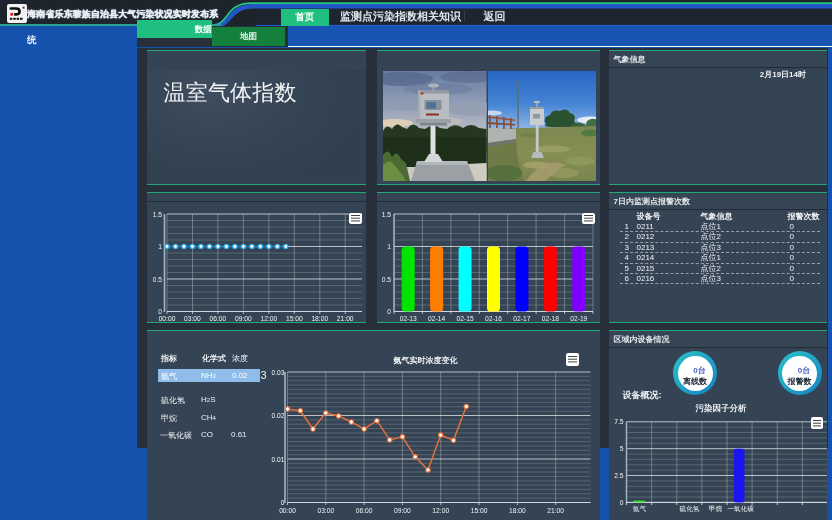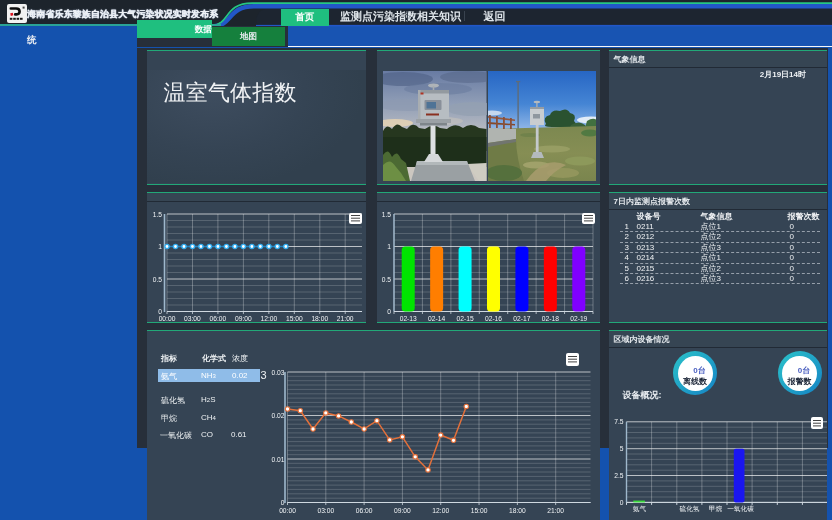--- a/index.html
+++ b/index.html
@@ -473,36 +473,38 @@
         <circle cx="109.9" cy="59.7" r="2.2" fill="#fff" stroke="#e4703a" stroke-width="1.1"></circle>
         <circle cx="122.7" cy="78.9" r="2.2" fill="#fff" stroke="#e4703a" stroke-width="1.1"></circle>
         <circle cx="135.4" cy="75.8" r="2.2" fill="#fff" stroke="#e4703a" stroke-width="1.1"></circle>
         <circle cx="148.2" cy="95.8" r="2.2" fill="#fff" stroke="#e4703a" stroke-width="1.1"></circle>
         <circle cx="161.0" cy="108.9" r="2.2" fill="#fff" stroke="#e4703a" stroke-width="1.1"></circle>
         <circle cx="173.7" cy="74.1" r="2.2" fill="#fff" stroke="#e4703a" stroke-width="1.1"></circle>
         <circle cx="186.5" cy="79.3" r="2.2" fill="#fff" stroke="#e4703a" stroke-width="1.1"></circle>
         <circle cx="199.3" cy="45.4" r="2.2" fill="#fff" stroke="#e4703a" stroke-width="1.1"></circle>
       </svg>
     </div>
+  <div class="abs" style="left:199px;top:24px;width:160px;text-align:center;font-size:8px;font-weight:bold;color:#eef1f4">氨气实时浓度变化</div>
   <div class="menuicon" style="left:419px;top:22px;width:13px;height:13px"></div>
 </div>
 
 <div class="panel" id="p-dev">
   <div class="phead">区域内设备情况</div>
   <div id="devlabel">设备概况:</div>
   <div class="circ" style="left:64.5px;background:linear-gradient(135deg,#2bc3c9,#1583c5)">
     <div class="inner"></div>
       <div class="n">0台</div>
       <div class="t">离线数</div>
   </div>
   <div class="circ" style="left:169px;background:linear-gradient(135deg,#2bc3c9,#1583c5)">
     <div class="inner"></div>
       <div class="n">0台</div>
       <div class="t">报警数</div>
   </div>
+  <div id="pfa-title">污染因子分析</div>
   <div id="c4" style="position: absolute; left: 0px; top: 85px;">
       <svg width="218.5" height="107" viewBox="0 0 218.5 107">
         <line x1="17.5" y1="86.4" x2="218.5" y2="86.4" stroke="rgba(255,255,255,0.75)" stroke-width="0.9"></line>
         <line x1="17.5" y1="81.0" x2="218.5" y2="81.0" stroke="rgba(255,255,255,0.32)" stroke-width="0.55"></line>
         <line x1="17.5" y1="75.7" x2="218.5" y2="75.7" stroke="rgba(255,255,255,0.32)" stroke-width="0.55"></line>
         <line x1="17.5" y1="70.3" x2="218.5" y2="70.3" stroke="rgba(255,255,255,0.32)" stroke-width="0.55"></line>
         <line x1="17.5" y1="64.9" x2="218.5" y2="64.9" stroke="rgba(255,255,255,0.32)" stroke-width="0.55"></line>
         <line x1="17.5" y1="59.5" x2="218.5" y2="59.5" stroke="rgba(255,255,255,0.75)" stroke-width="0.9"></line>
         <line x1="17.5" y1="54.2" x2="218.5" y2="54.2" stroke="rgba(255,255,255,0.32)" stroke-width="0.55"></line>
         <line x1="17.5" y1="48.8" x2="218.5" y2="48.8" stroke="rgba(255,255,255,0.32)" stroke-width="0.55"></line>

